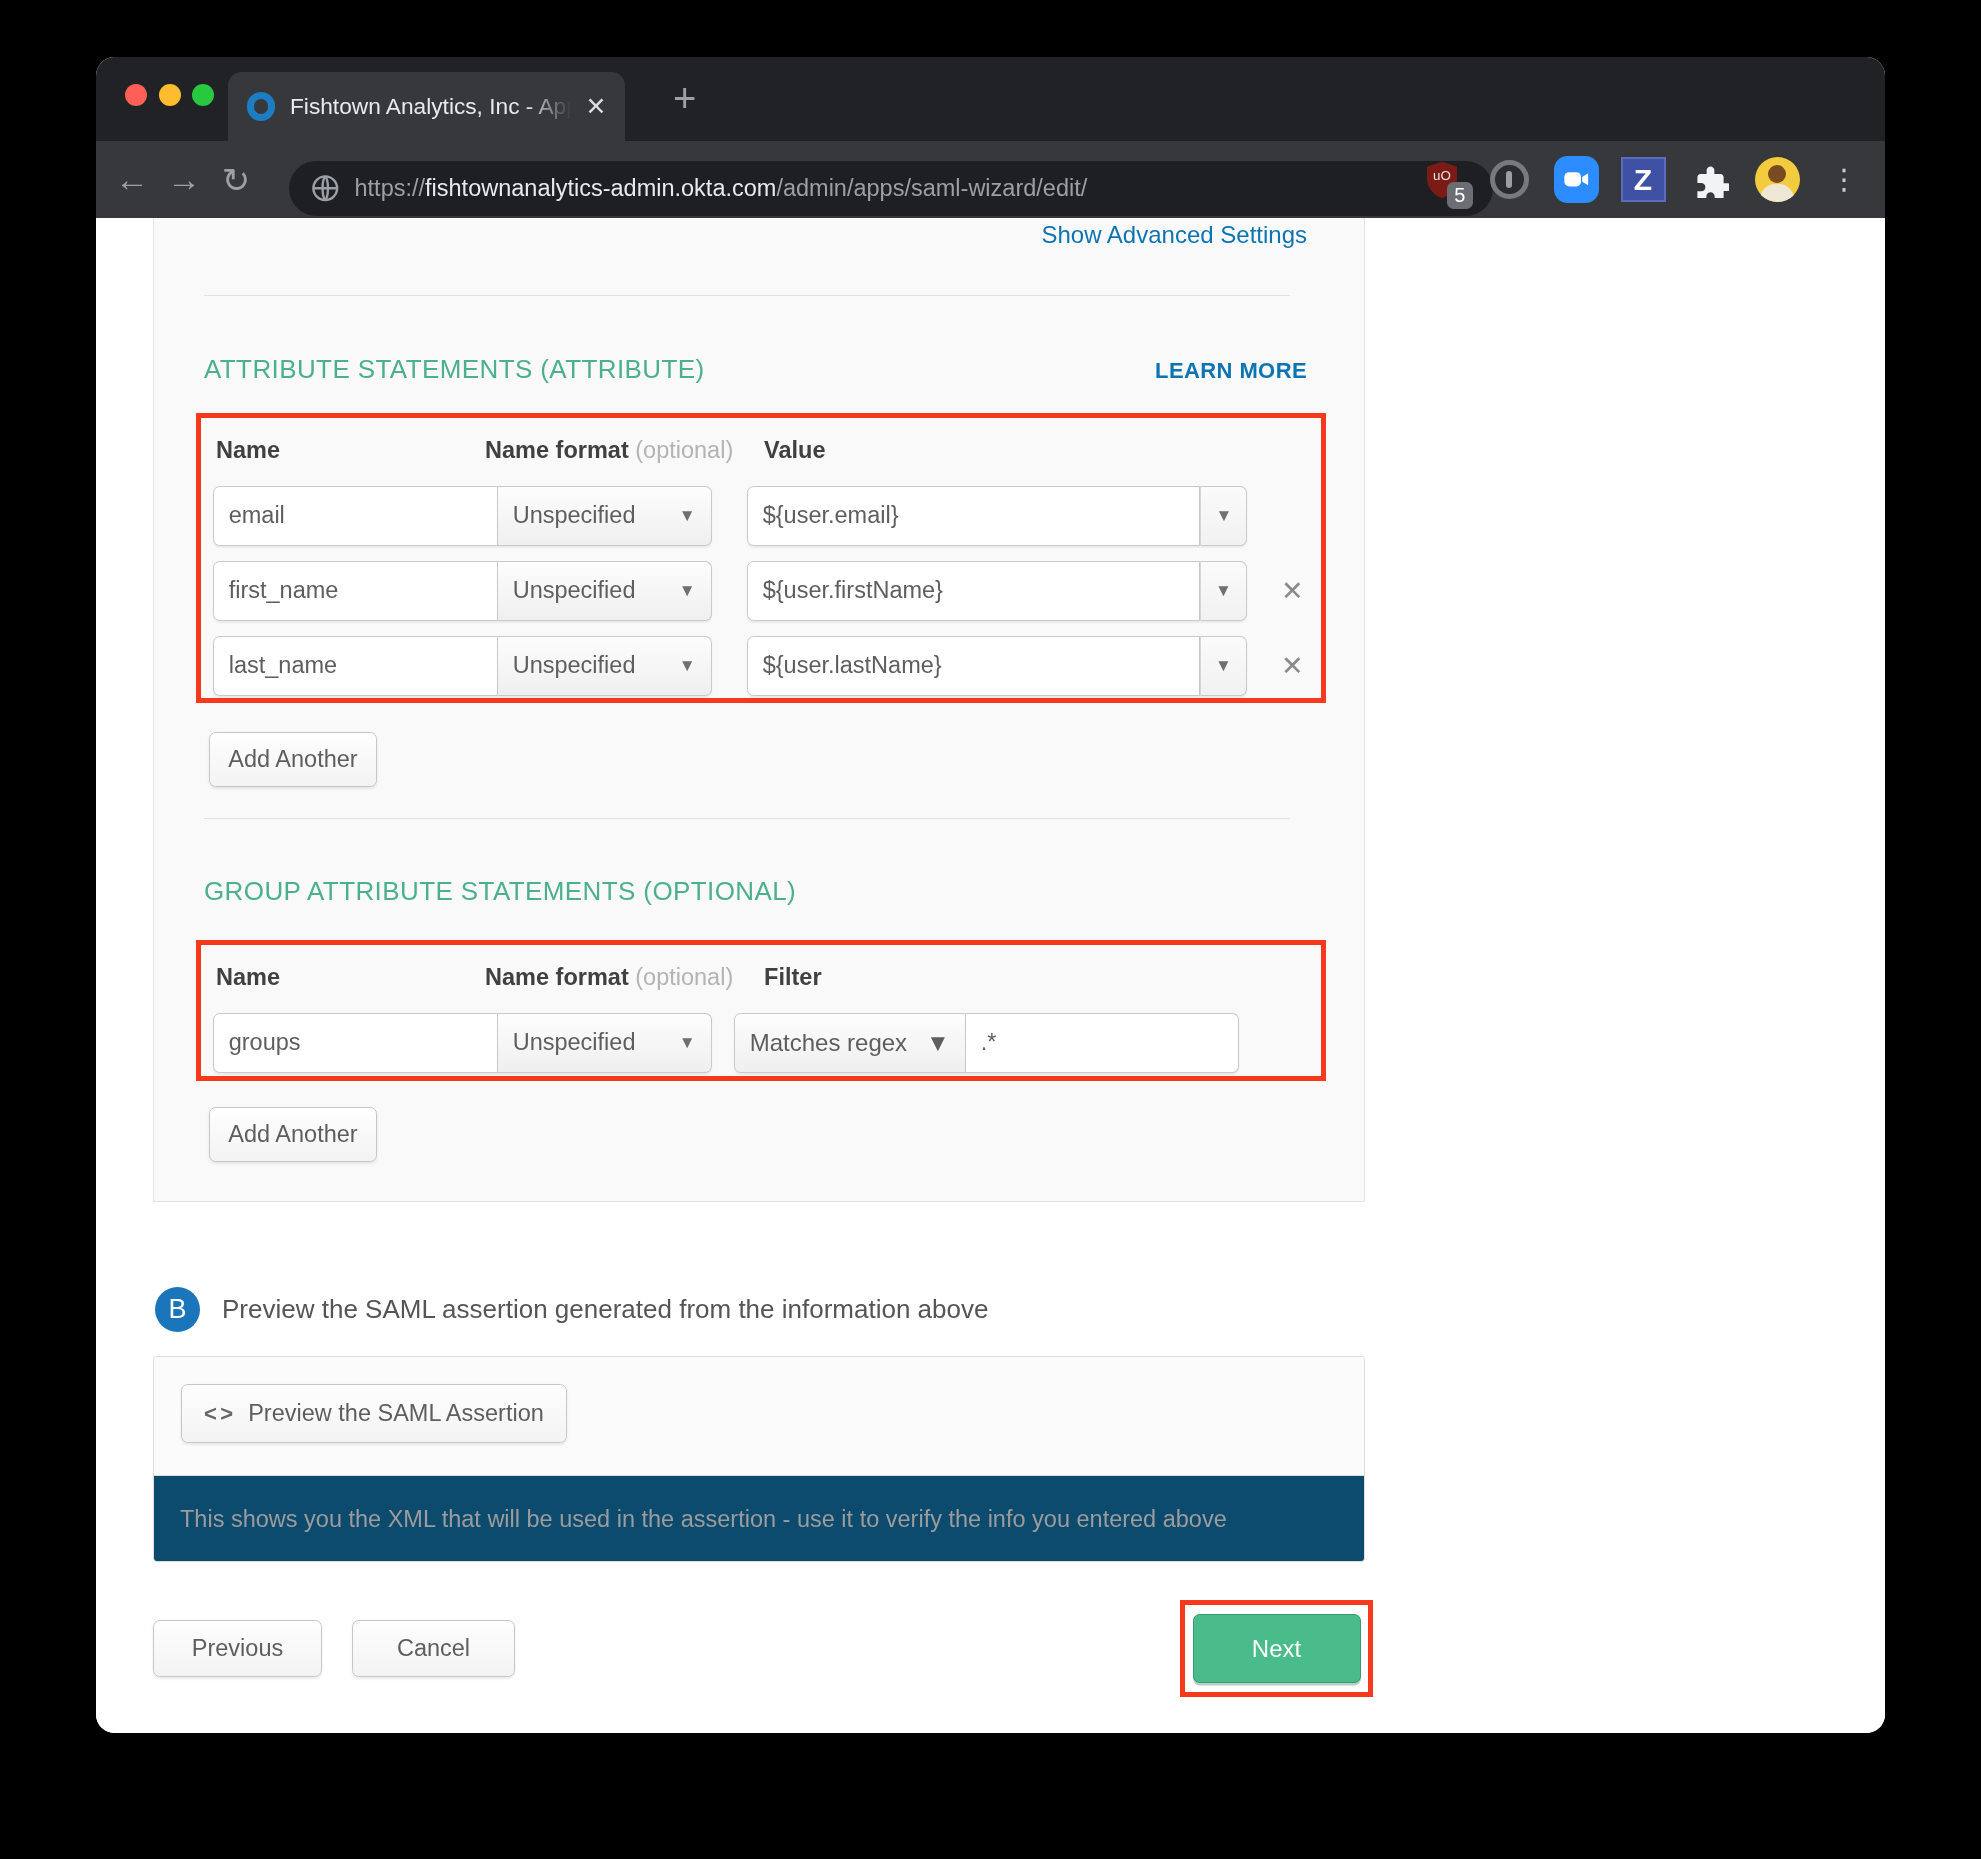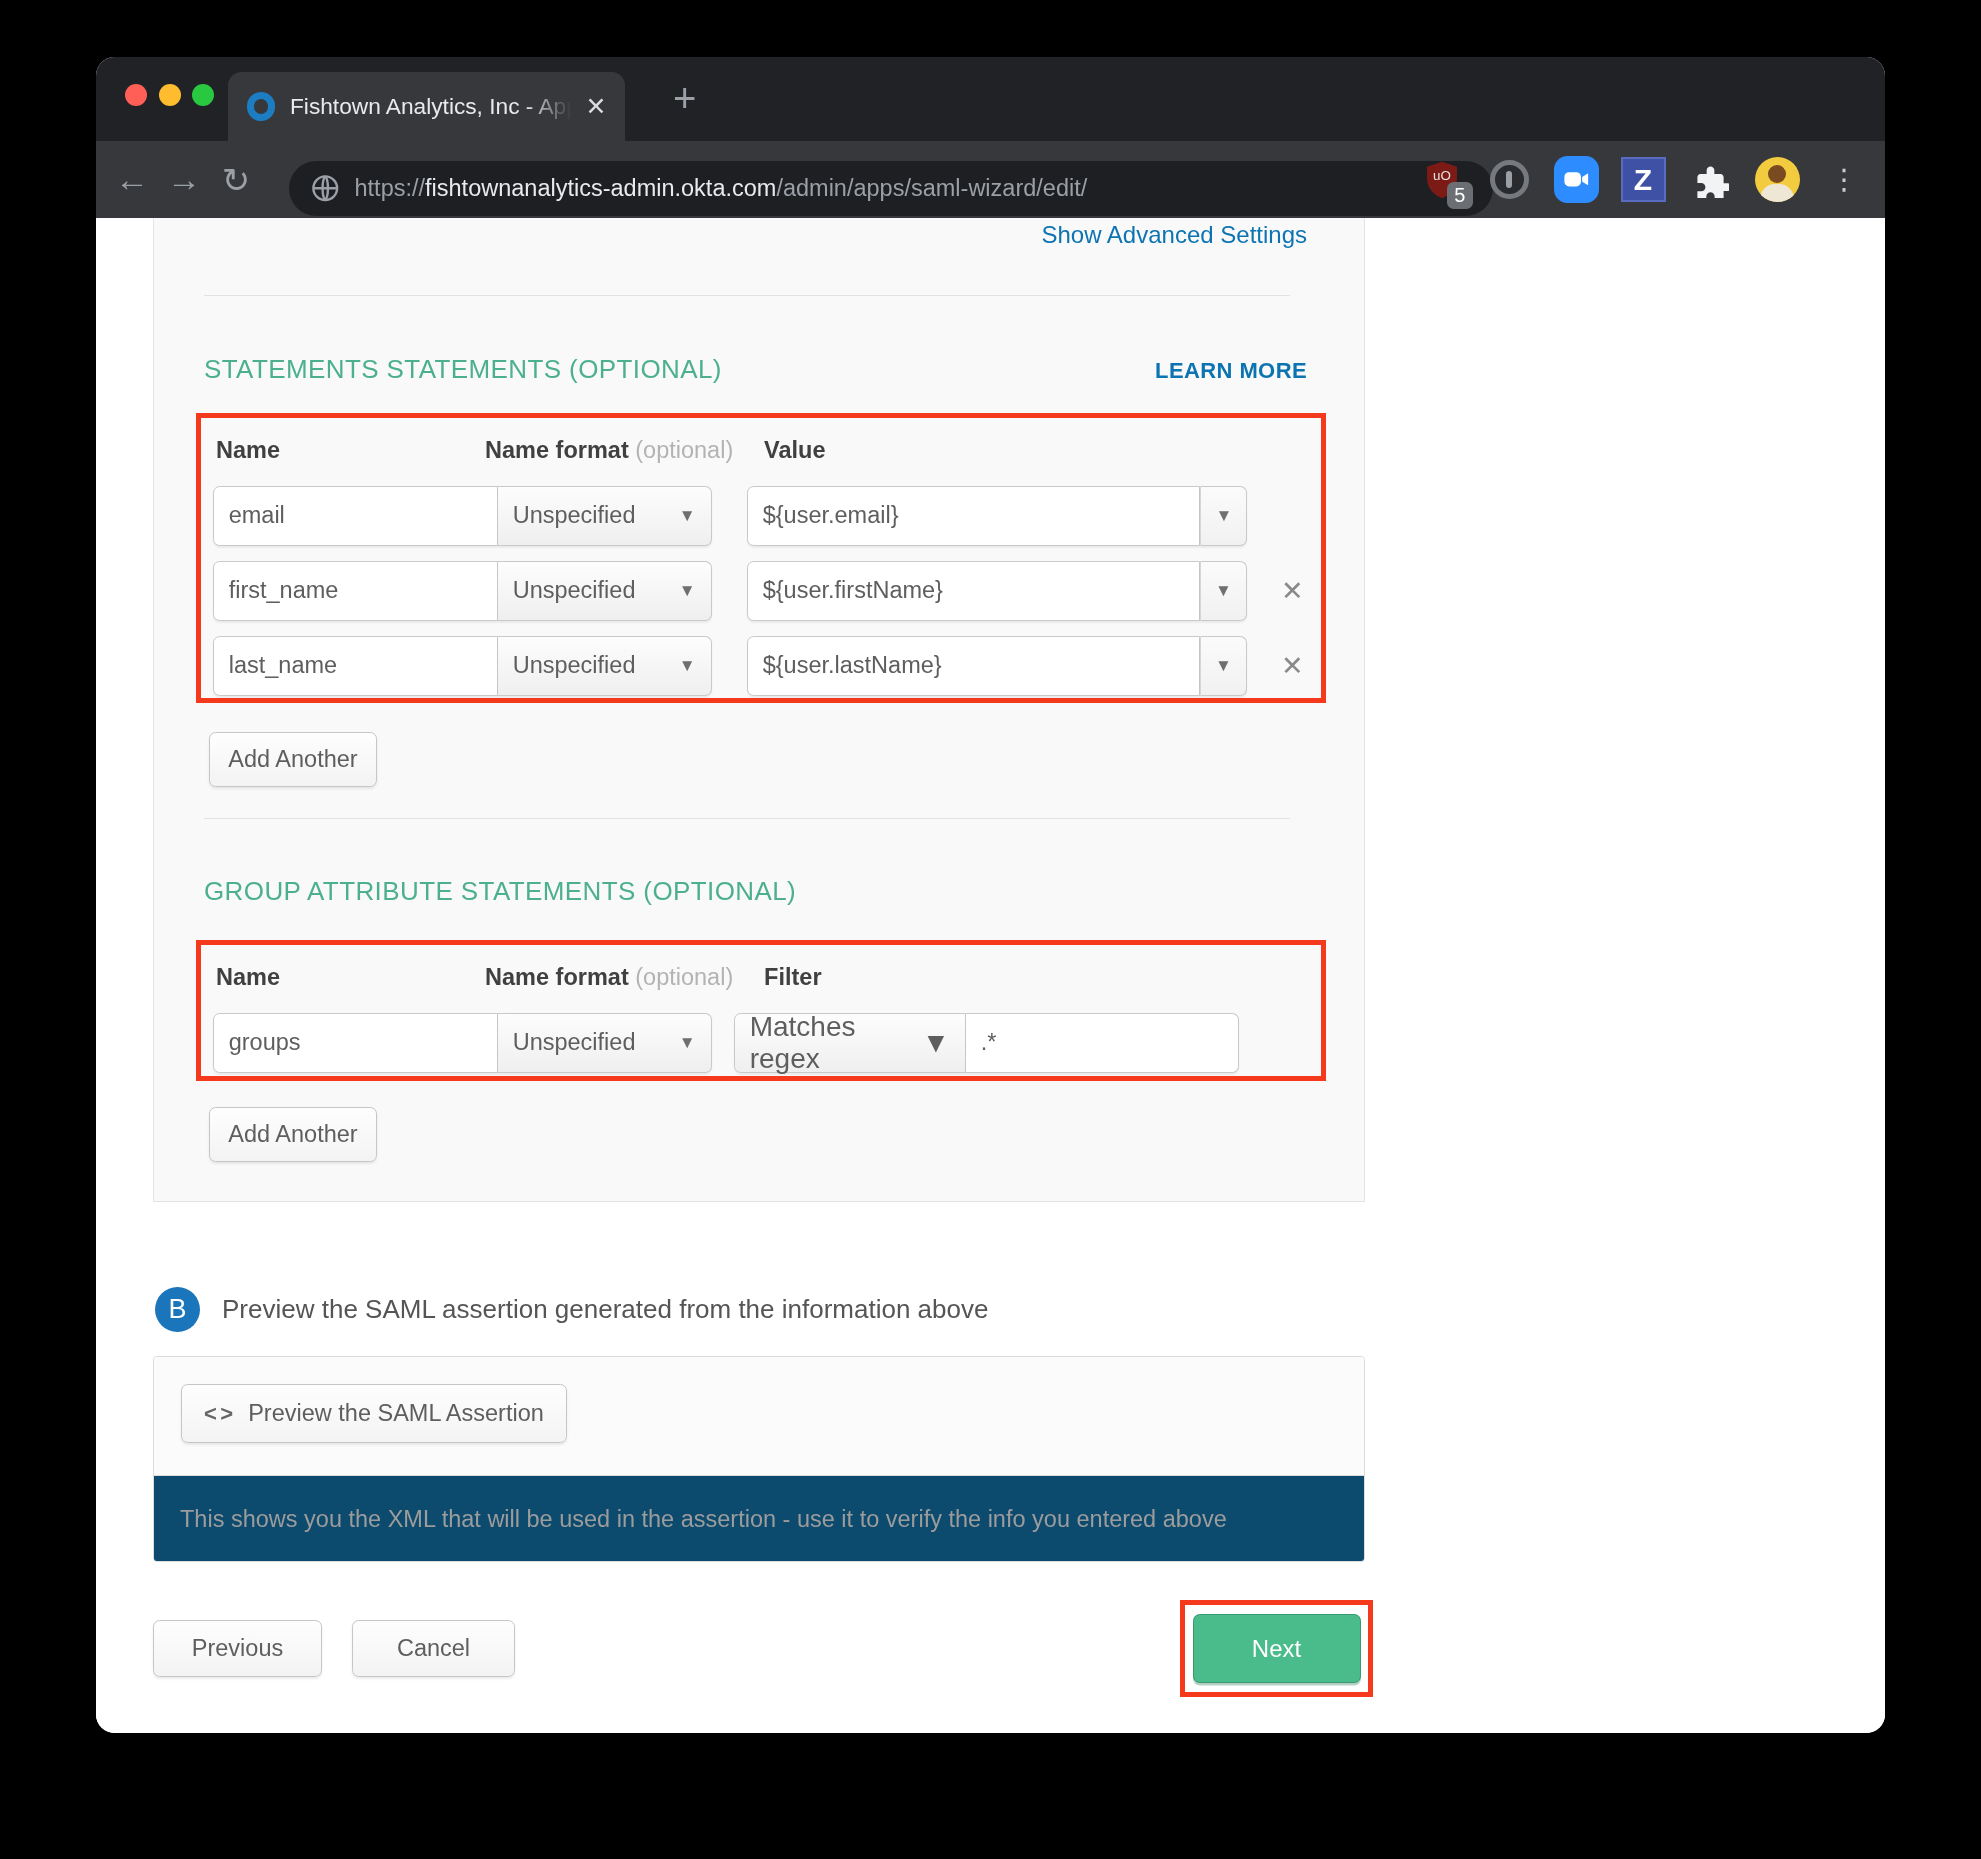--- a/index.html
+++ b/index.html
@@ -87,21 +87,21 @@
   .vgroup .tfield { flex:1; border-radius:6.7px 0 0 6.7px; }
   .ddbtn { width:47px; height:60px; border:1.7px solid #c9c9c9; border-left:1.7px solid #d6d6d6; border-radius:0 6.7px 6.7px 0;
            background:linear-gradient(#fbfbfb,#f1f1f1); display:flex; align-items:center; justify-content:center;
            color:#6f6f6f; font-size:17px; box-shadow:0 1.7px 1.7px rgba(0,0,0,0.06); }
   .remove { width:34px; text-align:center; color:#8a8a8a; font-size:27px; margin-left:28.5px; font-weight:300; }
   .row .spacer { width:62px; }
 
   .fgroup { display:flex; margin-left:22px; }
   .fselect { height:60px; border:1.7px solid #c9c9c9; border-radius:6.7px 0 0 6.7px;
              background:linear-gradient(#fdfdfd,#efefef); display:flex; align-items:center; justify-content:space-between;
-             padding:0 15px; font-size:28px; color:#5e5e5e; width:232px; box-shadow:0 1.7px 1.7px rgba(0,0,0,0.06); }
+             padding:0 15px; font-size:24px; color:#5e5e5e; width:232px; box-shadow:0 1.7px 1.7px rgba(0,0,0,0.06); }
   .fval { width:273px; border-radius:0 6.7px 6.7px 0 !important; border-left:none !important; }
 
   .btn { display:inline-flex; align-items:center; justify-content:center; height:55px;
          background:linear-gradient(#fefefe,#f3f3f3); border:1.7px solid #c6c6c6; border-radius:6.7px;
          color:#5e5e5e; font-size:23.5px; box-shadow:0 1.7px 2.5px rgba(0,0,0,0.08); }
   .add1 { position:absolute; left:55px; top:514px; width:168px; }
   .add2 { position:absolute; left:55px; top:889px; width:168px; }
 
   
   .section-b { position:absolute; left:59px; top:1069px; display:flex; align-items:center; height:45px; }
@@ -191,21 +191,21 @@
       </div>
     </div>
 
     <div class="viewport">
       <div class="card">
 
         <a class="link adv-link">Show Advanced Settings</a>
         <div class="hr hr1"></div>
 
         <div class="sec-head one">
-          <div class="green-title">STATEMENTS STATEMENTS (OPTIONAL)</div>
+          <div class="green-title">ATTRIBUTE STATEMENTS (ATTRIBUTE)</div>
           <a class="link learn-more">LEARN MORE</a>
         </div>
 
         <div class="redbox one">
           <div class="cols">
             <div class="c1"><b>Name</b></div>
             <div class="c2"><b>Name format</b><span class="opt"> (optional)</span></div>
             <div class="c3"><b>Value</b></div>
           </div>
 

